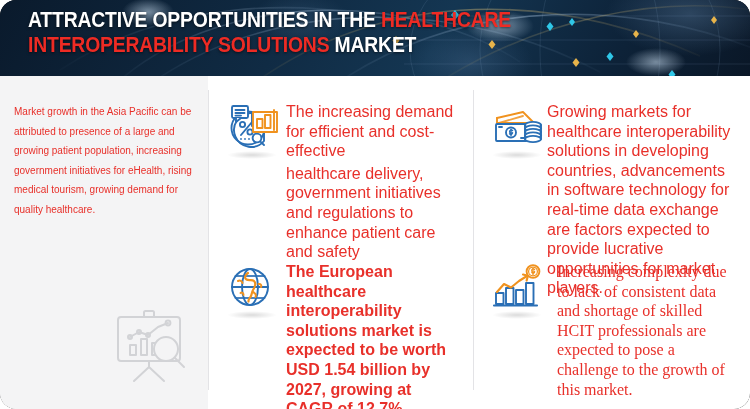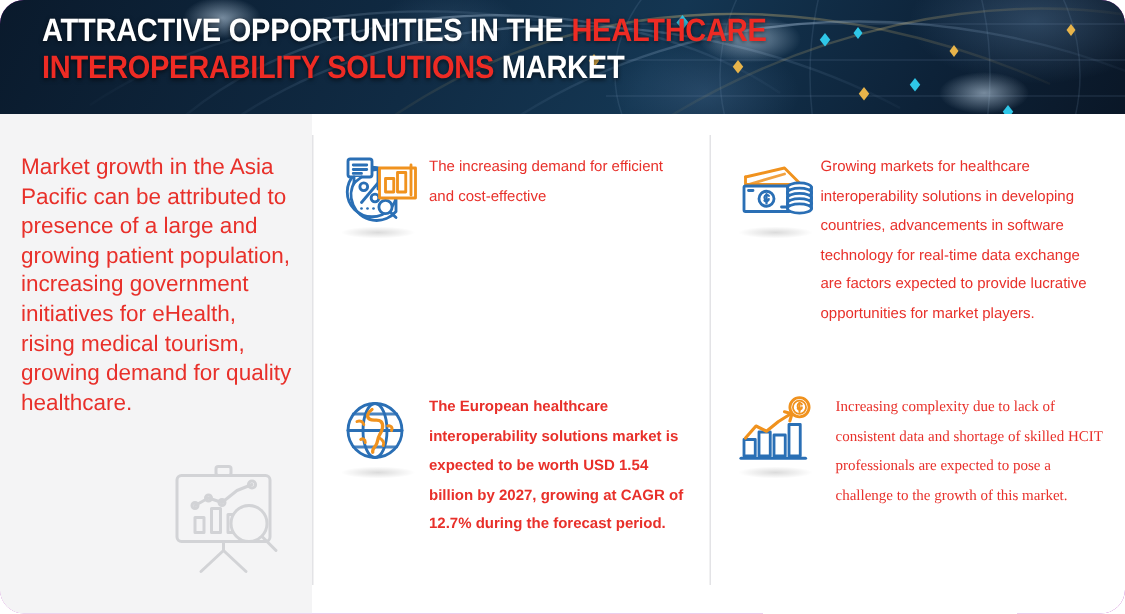--- a/index.html
+++ b/index.html
@@ -4,21 +4,21 @@
 <style>
   html,body{margin:0;padding:0;background:#ffffff;}
   body{
     width:750px;height:409px;overflow:hidden;
     font-family:"Liberation Sans","DejaVu Sans",sans-serif;
   }
 
   
   .frame{
     position:relative;width:750px;height:409px;
-    border-radius:16px;overflow:hidden;background:#a21caf;
+    border-radius:16px;overflow:hidden;background:#000000;
     box-sizing:border-box;
   }
 
   
   .header{
     position:absolute;left:0;top:0;width:750px;height:76px;
     background:
       radial-gradient(ellipse 120px 60px at 690px 14px, rgba(120,160,200,.30), rgba(0,0,0,0) 70%),
       radial-gradient(ellipse 90px 50px at 470px 62px, rgba(110,150,195,.22), rgba(0,0,0,0) 70%),
       radial-gradient(ellipse 70px 40px at 300px 20px, rgba(120,160,200,.16), rgba(0,0,0,0) 70%),
@@ -51,41 +51,41 @@
   .vdiv{
     position:absolute;top:14px;width:1px;height:300px;
     background:#e3e3e6;
   }
   .vdiv.v1{left:208px;}
   .vdiv.v2{left:473px;}
 
   
   .left-text{
     position:absolute;left:14px;top:26px;width:182px;
-    color:#e8302a;font-size:15px;line-height:19.6px;
+    color:#e8302a;font-size:10px;line-height:19.6px;
   }
 
   
   .asia-wrap{
     position:absolute;left:-8px;bottom:14px;width:120px;height:100px;
   }
 
   
   .pres-icon{position:absolute;left:108px;bottom:24px;}
 
   
   .card{position:absolute;}
   .card .ico{position:absolute;left:0;top:0;}
   .card .ico .shadow{
     position:absolute;left:3px;top:49px;width:50px;height:8px;
     background:radial-gradient(ellipse at center, rgba(0,0,0,.14), rgba(0,0,0,0) 70%);
     border-radius:50%;
   }
   .card .txt{
-    color:#e8302a;font-size:10px;line-height:19.6px;
+    color:#e8302a;font-size:16px;line-height:19.6px;
   }
   .card .txt p{margin:0;}
   .card .txt p + p{margin-top:3px;}
 
   .c1{left:224px;top:26px;width:232px;}
   .c1 .txt{margin-left:62px;}
   .c2{left:224px;top:186px;width:232px;font-weight:bold;}
   .c2 .txt{margin-left:62px;}
   .c3{left:489px;top:26px;width:248px;}
   .c3 .txt{margin-left:58px;}
@@ -214,20 +214,21 @@
           <path d="M11.5 8 H20.5 M11.5 11 H20.5 M11.5 13.6 H17" stroke="#2a6fb5"></path>
 
           <path d="M29 10 H53 V30 H29 Z" stroke="#f0921e" fill="#fff"></path>
           <rect x="33" y="17" width="5.5" height="9" stroke="#f0921e" fill="#fff"></rect>
           <rect x="41" y="13" width="5.5" height="13" stroke="#f0921e" fill="#fff"></rect>
           <path d="M50 8 V28" stroke="#f0921e"></path>
         </svg>
       </div>
       <div class="txt">
         <p>The increasing demand for efficient and cost-effective</p>
+        <p>healthcare delivery, government initiatives and regulations to enhance patient care and safety</p>
       </div>
     </div>
 
     <div class="card c2">
       <div class="ico">
         <div class="shadow"></div>
         <svg width="56" height="52" viewBox="0 0 56 52" fill="none" stroke-width="1.9" stroke-linecap="round" stroke-linejoin="round">
           <circle cx="26" cy="25" r="18" stroke="#2a6fb5" fill="#fff"></circle>
           <ellipse cx="26" cy="25" rx="8" ry="18" stroke="#2a6fb5"></ellipse>
           <path d="M8 25 H44" stroke="#2a6fb5"></path>

